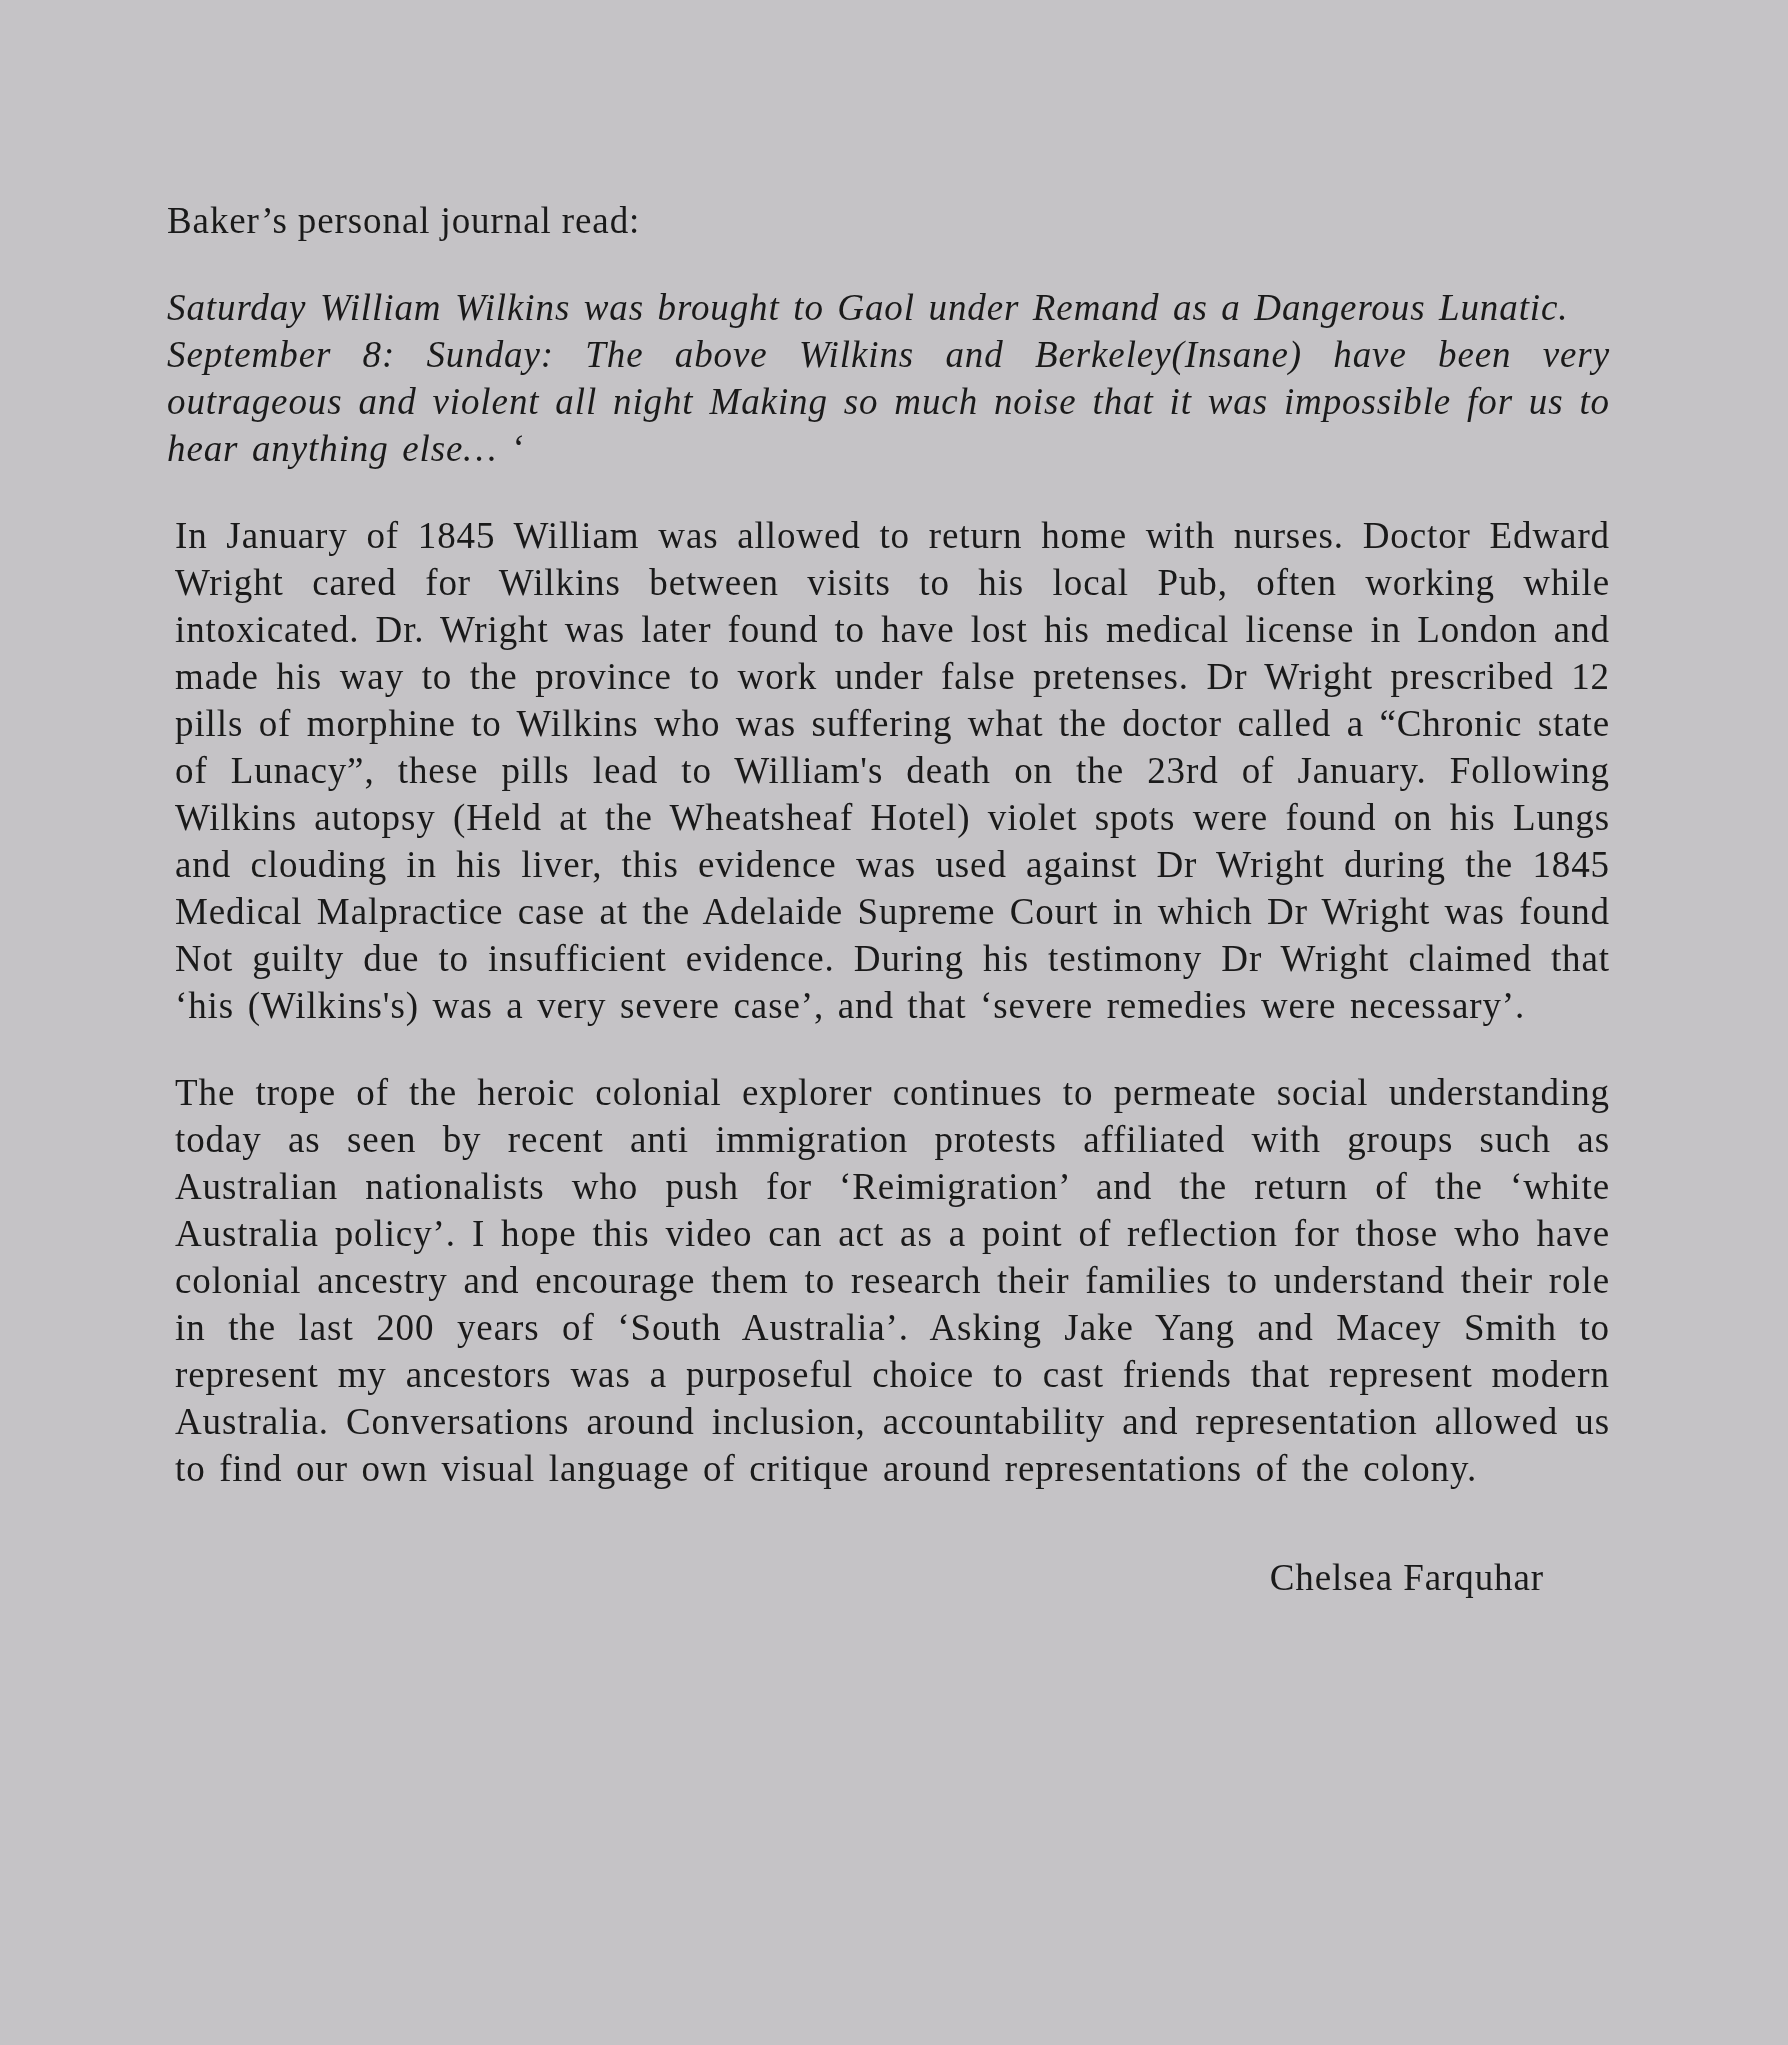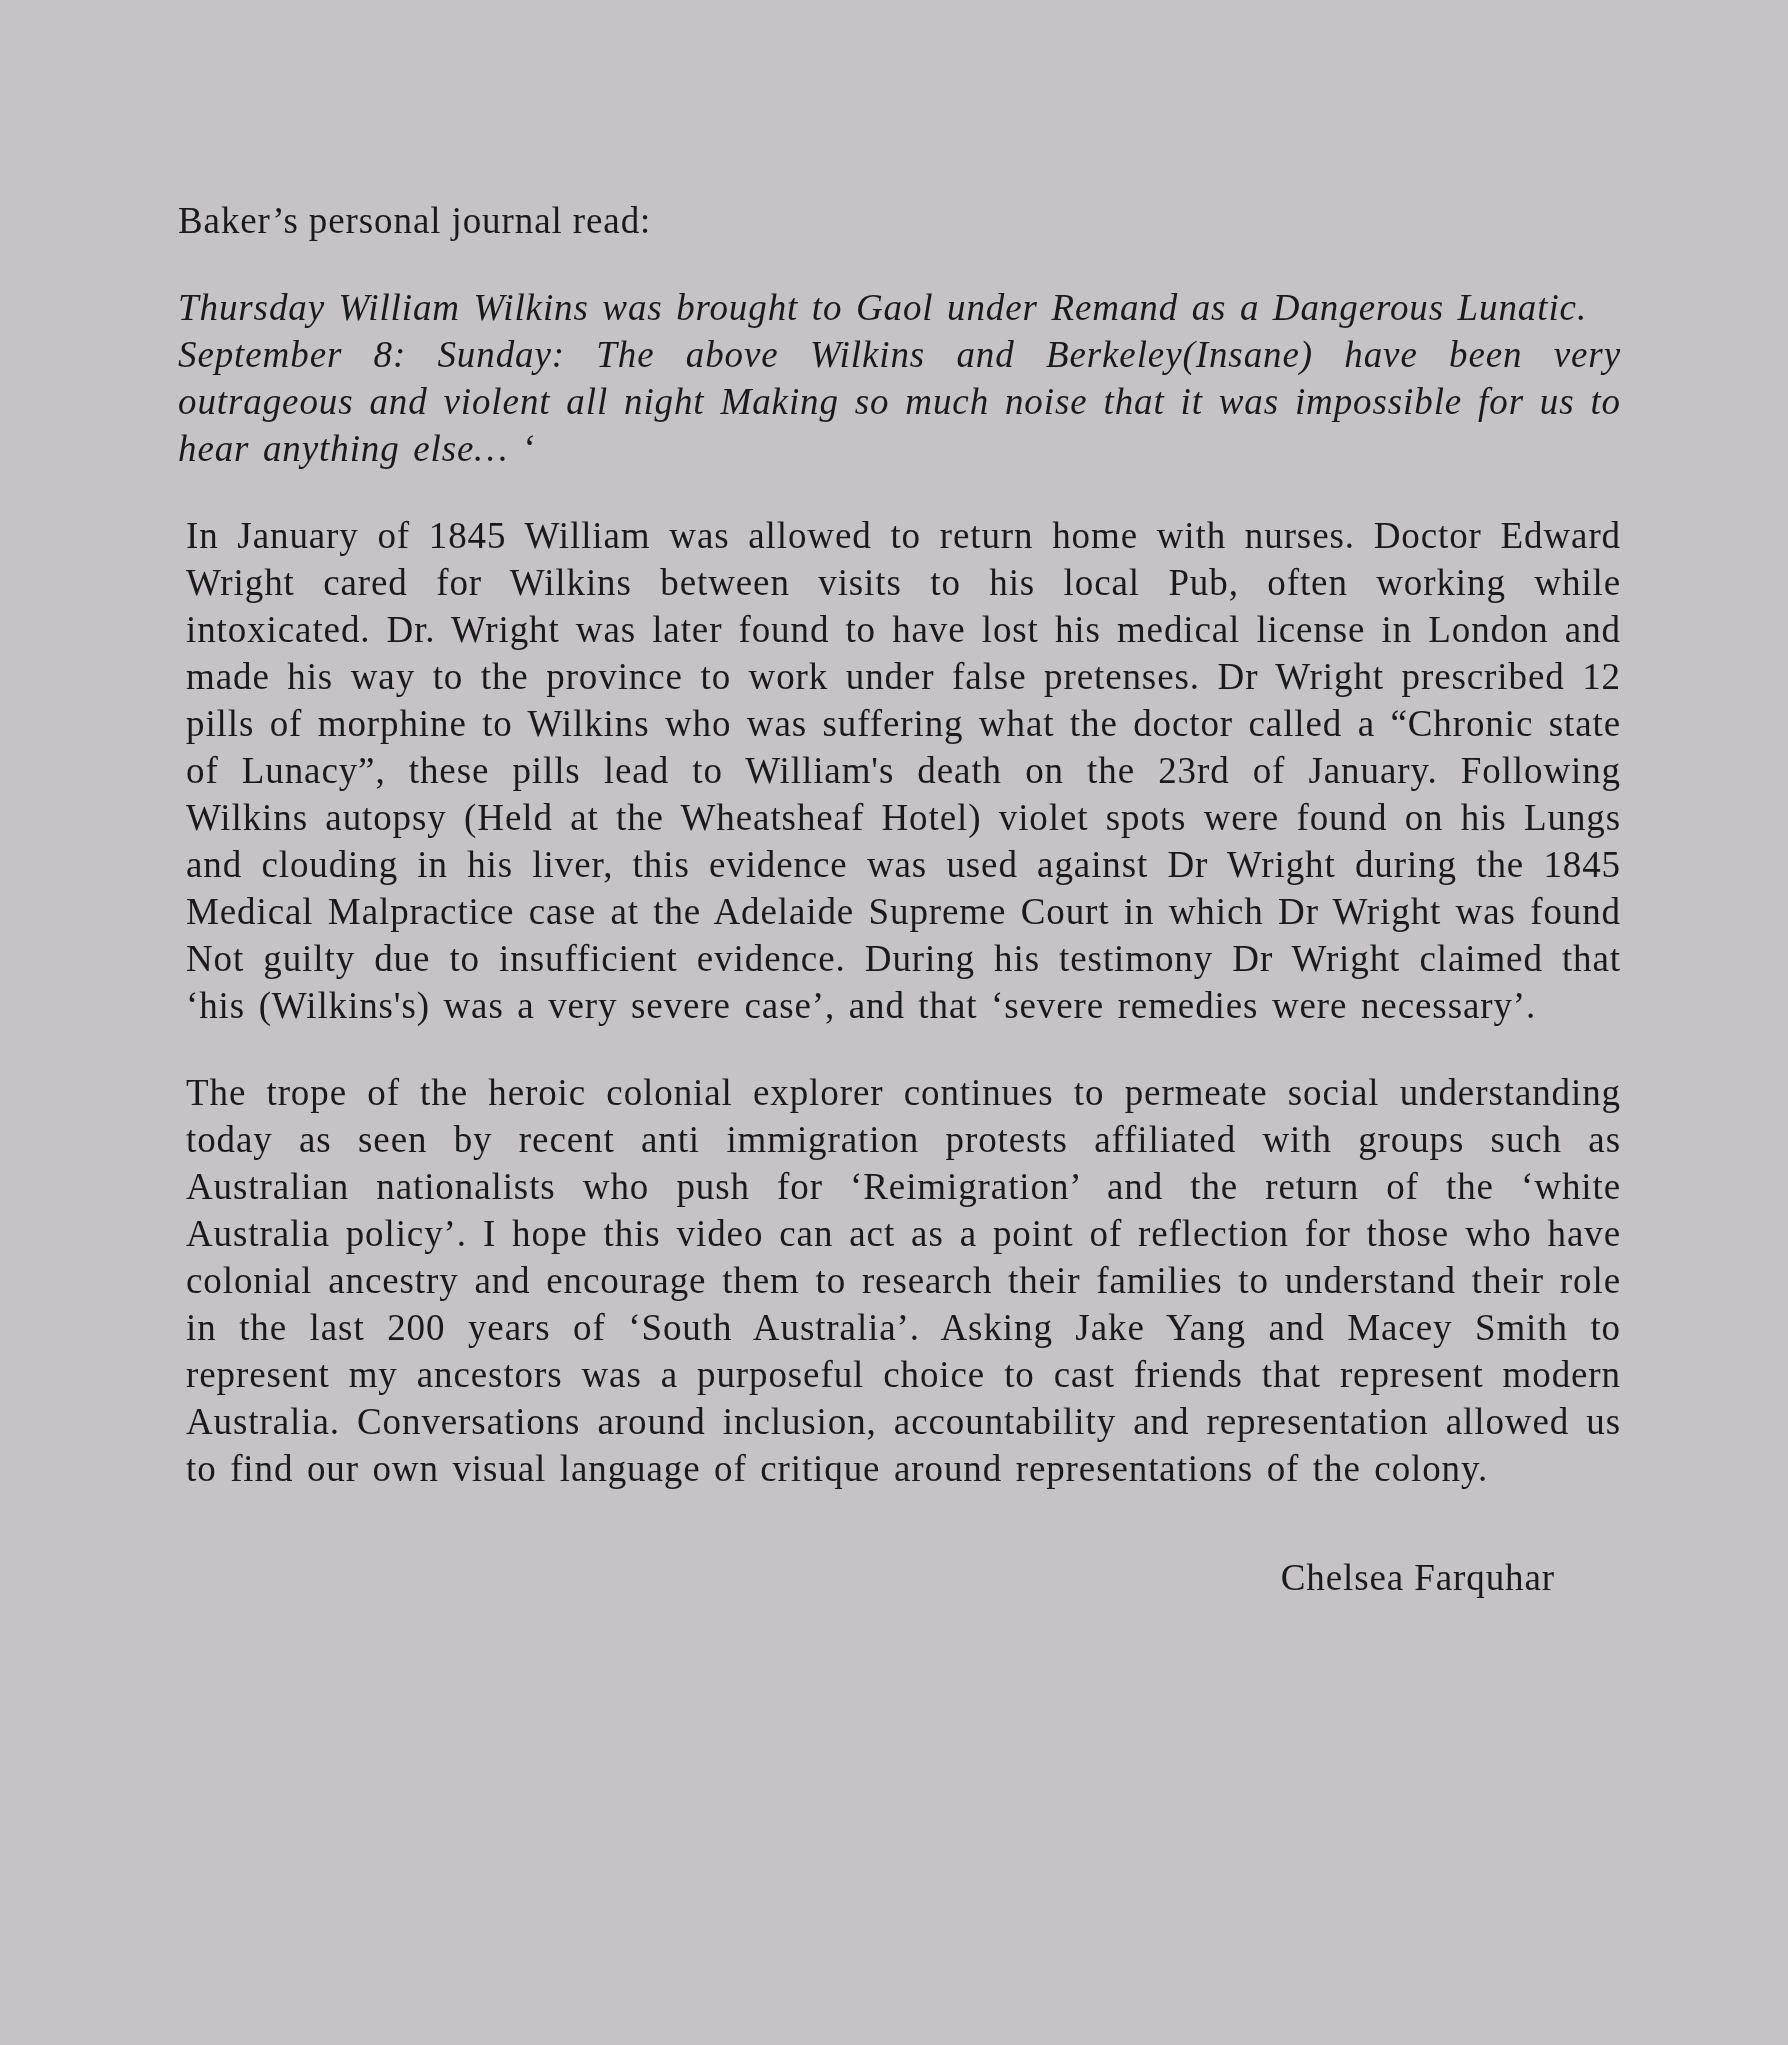--- a/index.html
+++ b/index.html
@@ -11,21 +11,21 @@
     position: relative;
     width: 1789px;
     height: 2046px;
     background: #c5c3c6;
     font-family: "Liberation Serif", serif;
     color: #1a1a1a;
     overflow: hidden;
   }
   .content {
     position: absolute;
-    left: 178px;
+    left: 167px;
     top: 197px;
     width: 1443px;
   }
   .intro {
     font-size: 37px;
     line-height: 47px;
     letter-spacing: 0.9px;
     margin: 0 0 40px 0;
   }
   .journal {
@@ -59,21 +59,21 @@
 </style>
 </head>
 <body>
 
 <div class="page" style="background: rgb(197, 195, 198); color: rgb(26, 26, 26);">
   <div class="content">
 
     <p class="intro">Baker’s personal journal read:</p>
 
     <div class="journal">
-      <p>Thursday William Wilkins was brought to Gaol under Remand as a Dangerous Lunatic.</p>
+      <p>Saturday William Wilkins was brought to Gaol under Remand as a Dangerous Lunatic.</p>
       <p>September 8: Sunday: The above Wilkins and Berkeley(Insane) have been very outrageous and violent all night Making so much noise that it was impossible for us to hear anything else… ‘</p>
     </div>
 
     <p class="body-para">In January of 1845 William was allowed to return home with nurses. Doctor Edward Wright cared for Wilkins between visits to his local Pub, often working while intoxicated. Dr. Wright was later found to have lost his medical license in London and made his way to the province to work under false pretenses. Dr Wright prescribed 12 pills of morphine to Wilkins who was suffering what the doctor called a “Chronic state of Lunacy”, these pills lead to William's death on the 23rd of January. Following Wilkins autopsy (Held at the Wheatsheaf Hotel) violet spots were found on his Lungs and clouding in his liver, this evidence was used against Dr Wright during the 1845 Medical Malpractice case at the Adelaide Supreme Court in which Dr Wright was found Not guilty due to insufficient evidence. During his testimony Dr Wright claimed that ‘his (Wilkins's) was a very severe case’, and that ‘severe remedies were necessary’.</p>
 
     <p class="body-para">The trope of the heroic colonial explorer continues to permeate social understanding today as seen by recent anti immigration protests affiliated with groups such as Australian nationalists who push for ‘Reimigration’ and the return of the ‘white Australia policy’. I hope this video can act as a point of reflection for those who have colonial ancestry and encourage them to research their families to understand their role in the last 200 years of ‘South Australia’. Asking Jake Yang and Macey Smith to represent my ancestors was a purposeful choice to cast friends that represent modern Australia. Conversations around inclusion, accountability and representation allowed us to find our own visual language of critique around representations of the colony.</p>
 
     <p class="signature">Chelsea Farquhar</p>
 
   </div>

